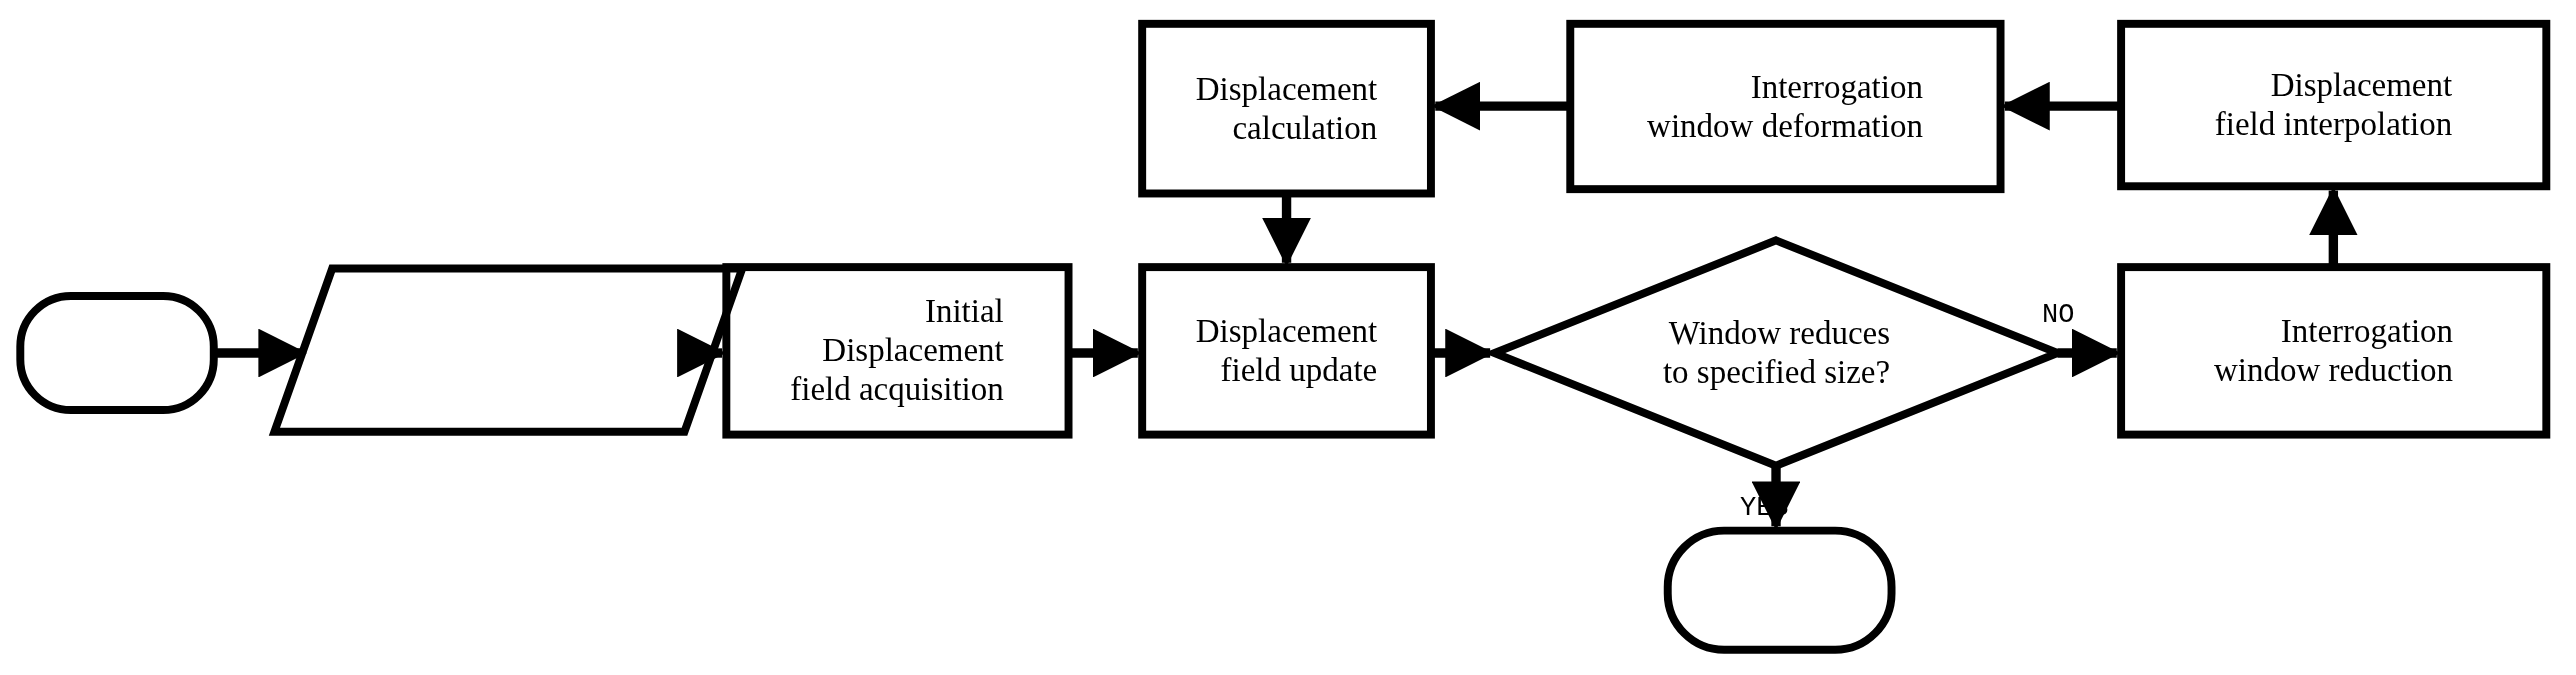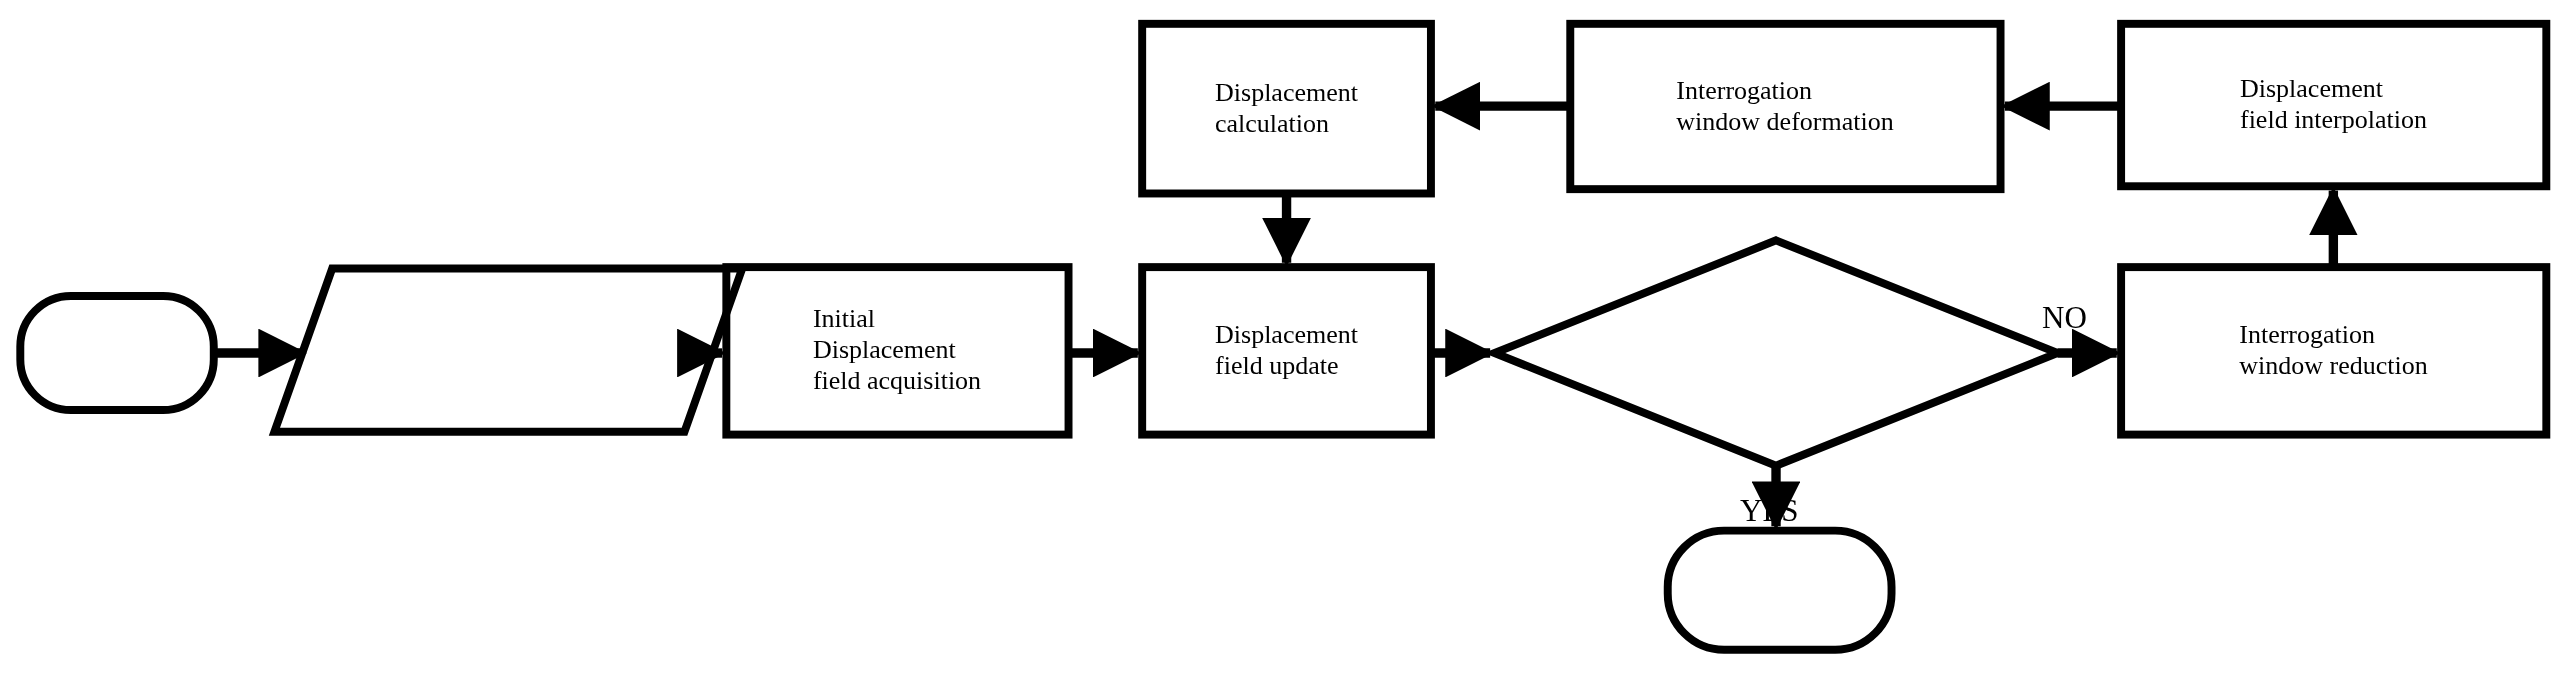--- a/index.html
+++ b/index.html
@@ -20,34 +20,34 @@
     top: 0;
     left: 0;
     width: 2576px;
     height: 675px;
   }
   .node-label {
     position: absolute;
     display: flex;
     align-items: center;
     justify-content: center;
-    text-align: left;
+    text-align: right;
     color: #000000;
-    font-size: 26px;
+    font-size: 33px;
     line-height: 1.18;
     font-family: "Liberation Serif", "DejaVu Serif", serif;
     pointer-events: none;
     white-space: pre-line;
   }
   .edge-label {
     position: absolute;
     color: #000000;
-    font-size: 31px;
+    font-size: 27px;
     line-height: 1;
-    font-family: Liberation Serif, serif;
+    font-family: Liberation Mono, monospace;
     white-space: nowrap;
   }
 </style>
 </head>
 <body>
 
 <div id="flowchart-root">
 
   <svg id="flow-svg" viewBox="0 0 3568 935">
     <defs>
@@ -112,20 +112,22 @@
 
   <div class="node-label" style="left:1142px; top:24px; width:289px; height:170px;">Displacement
 calculation</div>
 
   <div class="node-label" style="left:1570px; top:24px; width:430px; height:165px;">Interrogation
 window deformation</div>
 
   <div class="node-label" style="left:2121px; top:24px; width:425px; height:162px;">Displacement
 field interpolation</div>
 
+  <div class="node-label" style="left:1538px; top:240px; width:477px; height:225px;">Window reduces
+to specified size?</div>
 
   <div class="node-label" style="left:2121px; top:267px; width:425px; height:167px;">Interrogation
 window reduction</div>
 
 
   <div class="edge-label" style="left:2042px; top:302px;">NO</div>
 
   <div class="edge-label" style="left:1740px; top:495px;">YES</div>
 
 </div>

